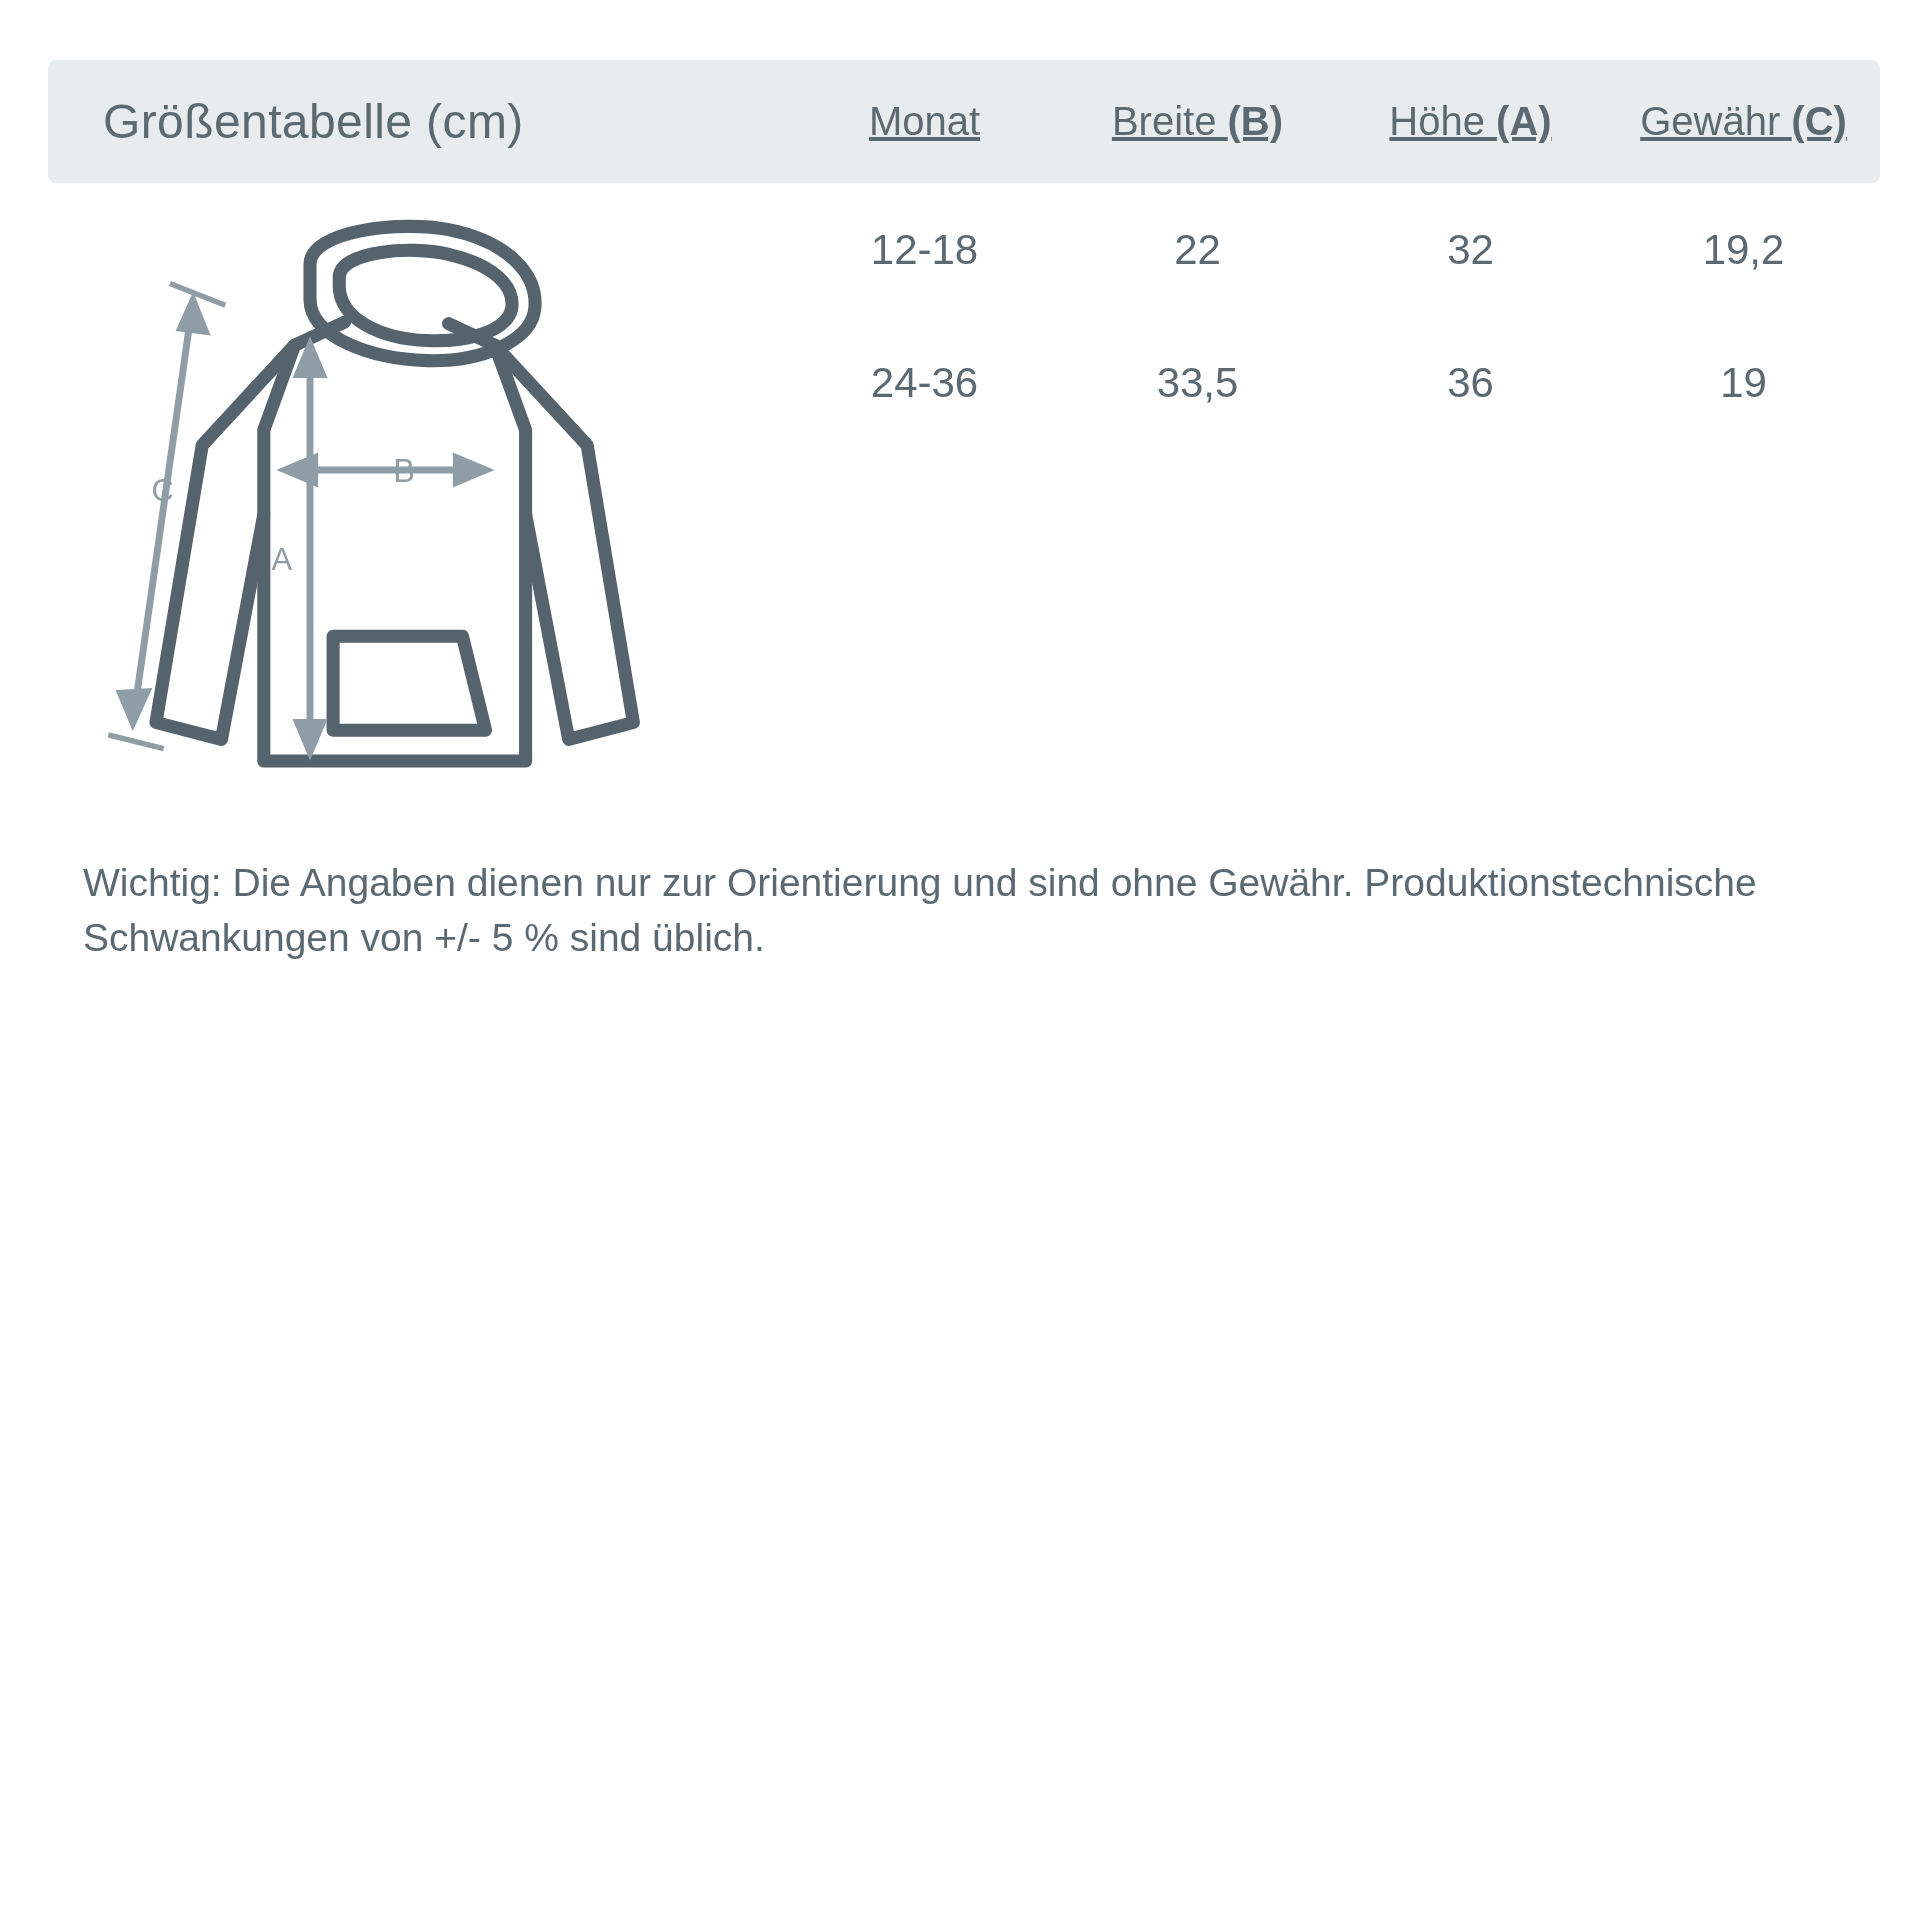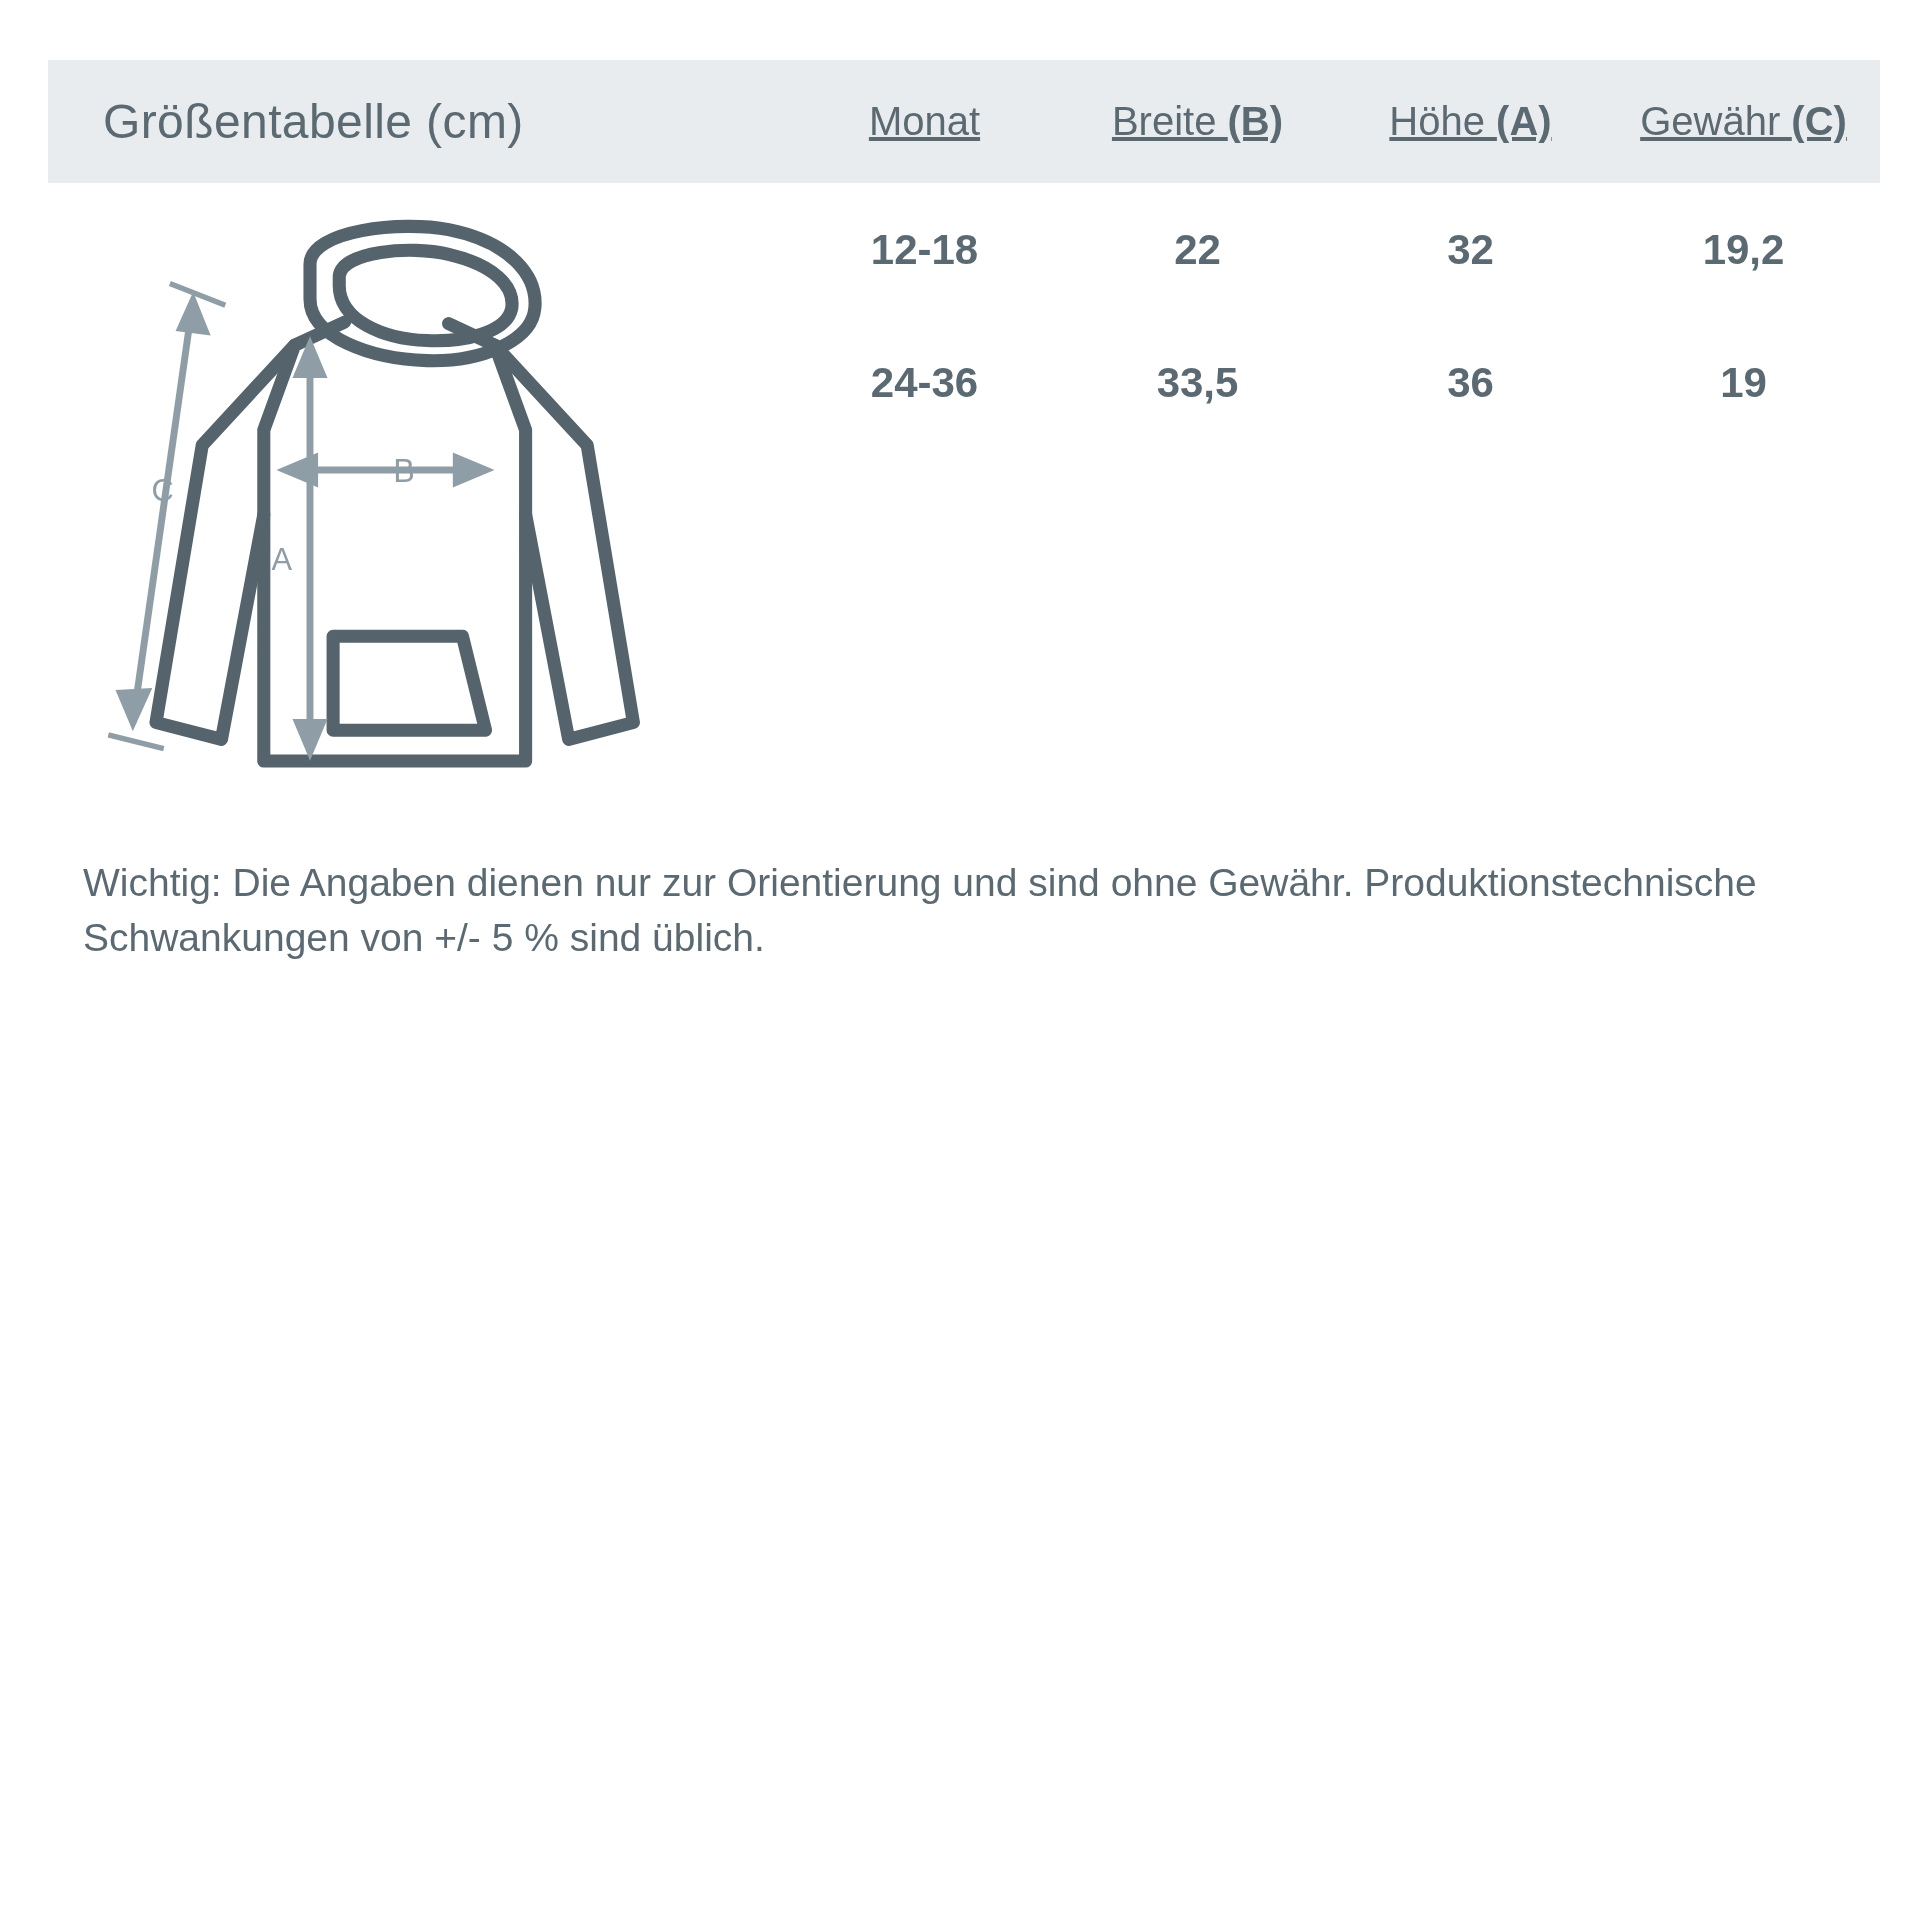--- a/index.html
+++ b/index.html
@@ -24,20 +24,21 @@
     left: 48px;
     top: 60px;
     width: 1832px;
   }
   
   .chart-header {
     display: flex;
     align-items: center;
     background: #e9ecee;
     height: 123px;
+    border-radius: 8px;
   }
   .chart-title {
     flex: 0 0 740px;
     padding-left: 55px;
     box-sizing: border-box;
     font-size: 48px;
     color: #5b6a72;
     letter-spacing: 0.4px;
   }
   .col-head {
@@ -70,21 +71,21 @@
     height: 133px;
   }
   .data-row.alt {
     background: #f7f9f9;
   }
   .cell {
     flex: 1 1 0;
     text-align: center;
     font-size: 42px;
     color: #5b6a72;
-    font-weight: bold;
+    font-weight: normal;
   }
   
   .note {
     position: absolute;
     left: 83px;
     top: 855px;
     width: 1757px;
     font-size: 39px;
     line-height: 1.42;
     color: #5b6a72;

